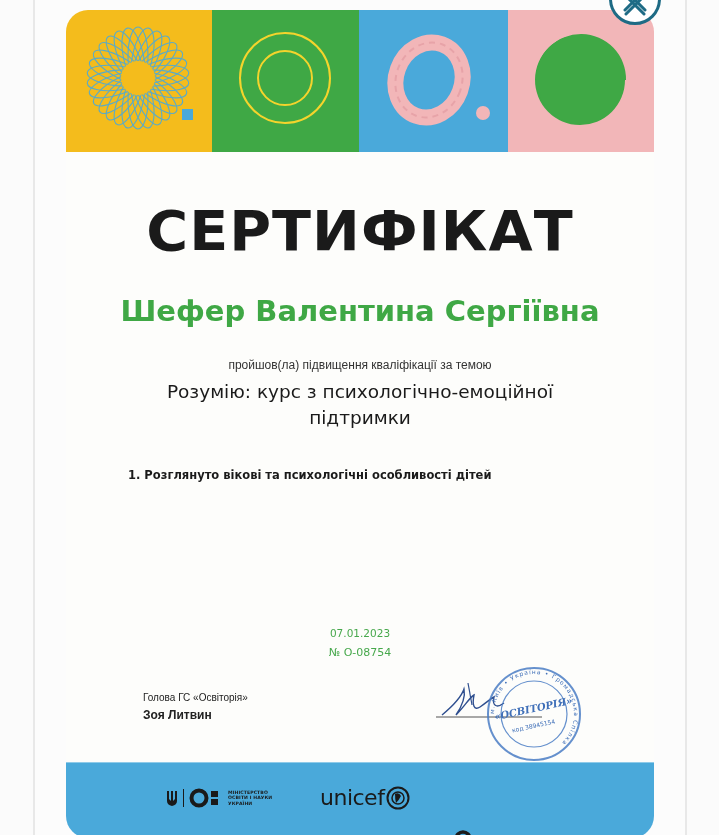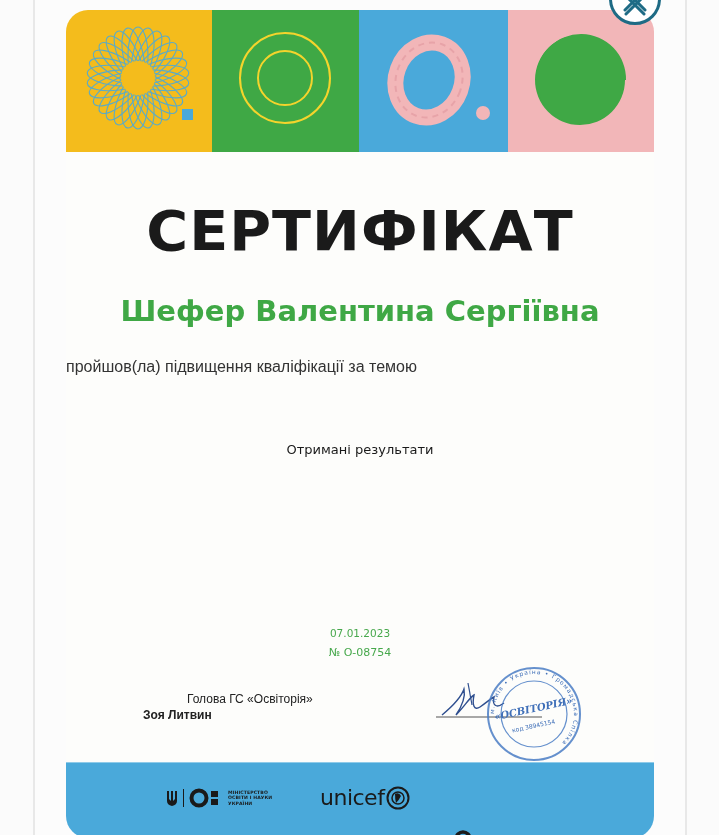--- a/index.html
+++ b/index.html
@@ -33,21 +33,21 @@
     font-size: 56px; letter-spacing: 1px; color: #1a1a1a;
     transform: scaleX(1.02);
   }
   .recipient {
     position: absolute; left: 0; width: 588px; top: 284px;
     text-align: center; font-family: "DejaVu Sans", sans-serif;
     font-size: 29px; font-weight: 700; color: #3fa845;
   }
   .intro {
     position: absolute; left: 0; width: 588px; top: 348px;
-    font-size: 16px; color: #333;
+    text-align: center; font-size: 12px; color: #333;
   }
   .course {
     position: absolute; left: 50px; width: 488px; top: 369px;
     text-align: center; font-family: "DejaVu Sans", sans-serif;
     font-size: 18.5px; line-height: 26px; color: #1a1a1a; font-weight: 500;
   }
   .results-heading {
     position: absolute; left: 0; width: 588px; top: 432px;
     text-align: center; font-family: "DejaVu Sans", sans-serif;
     font-size: 13px; color: #1a1a1a; font-weight: 500;
@@ -60,21 +60,21 @@
   }
   .meta {
     position: absolute; left: 0; width: 588px; text-align: center;
     font-family: "DejaVu Sans", sans-serif; color: #47a84c;
   }
   .duration { top: 596px; font-size: 11.5px; font-weight: bold; }
   .date { top: 617px; font-size: 10.5px; }
   .number { top: 636px; font-size: 11px; }
 
   .signer-title {
-    position: absolute; left: 77px; top: 682px; font-size: 12px; color: #222; margin-left: 44px;
+    position: absolute; left: 77px; top: 682px; font-size: 10px; color: #222;
   }
   .signer-name {
     position: absolute; left: 77px; top: 698px; font-size: 12px; font-weight: bold; color: #222;
   }
   .signature { position: absolute; left: 368px; top: 665px; }
   .stamp { position: absolute; left: 418px; top: 656px; }
 
   .footer-band {
     position: absolute; left: 0; top: 752px; width: 640px; height: 76px;
     background: #4aa9da; border-top: 1px solid #8fcbe9;
@@ -162,22 +162,23 @@
       <svg width="146" height="142" viewBox="0 0 146 142">
         <path d="M 73 70 L 117 70 A 45 45 0 1 1 73 25 Z" fill="#3fa845" transform="rotate(-90 73 70) rotate(90 73 70)"></path>
         <path d="M 73 70 L 73 114 A 45 45 0 1 1 118 70 Z" fill="#3fa845"></path>
       </svg>
     </div>
   </div>
 
   <div class="title">СЕРТИФІКАТ</div>
   <div class="recipient">Шефер Валентина Сергіївна</div>
   <div class="intro">пройшов(ла) підвищення кваліфікації за темою</div>
-  <div class="results-heading">Отримані результати</div>
+  <div class="course">Розумію: курс з психологічно-емоційної підтримки</div>
   <ul class="results-list">
+    <li>1. Розглянуто вікові та психологічні особливості дітей</li>
   </ul>
 
   <div class="meta date">07.01.2023</div>
   <div class="meta number">№ О-08754</div>
 
   <div class="signer-title">Голова ГС «Освіторія»</div>
   <div class="signer-name">Зоя Литвин</div>
 
   <svg class="signature" width="110" height="50" viewBox="0 0 110 50">
     <path d="M2 42 L108 42" stroke="#555" stroke-width="1.2"></path>

